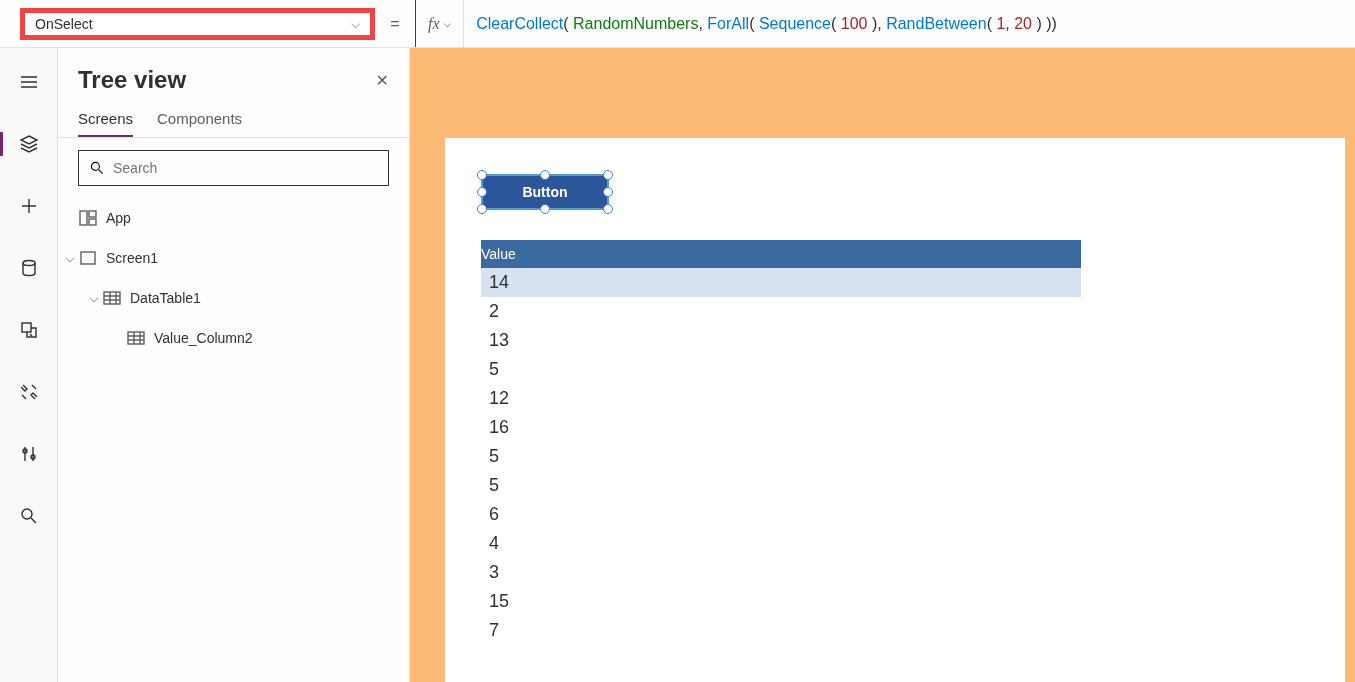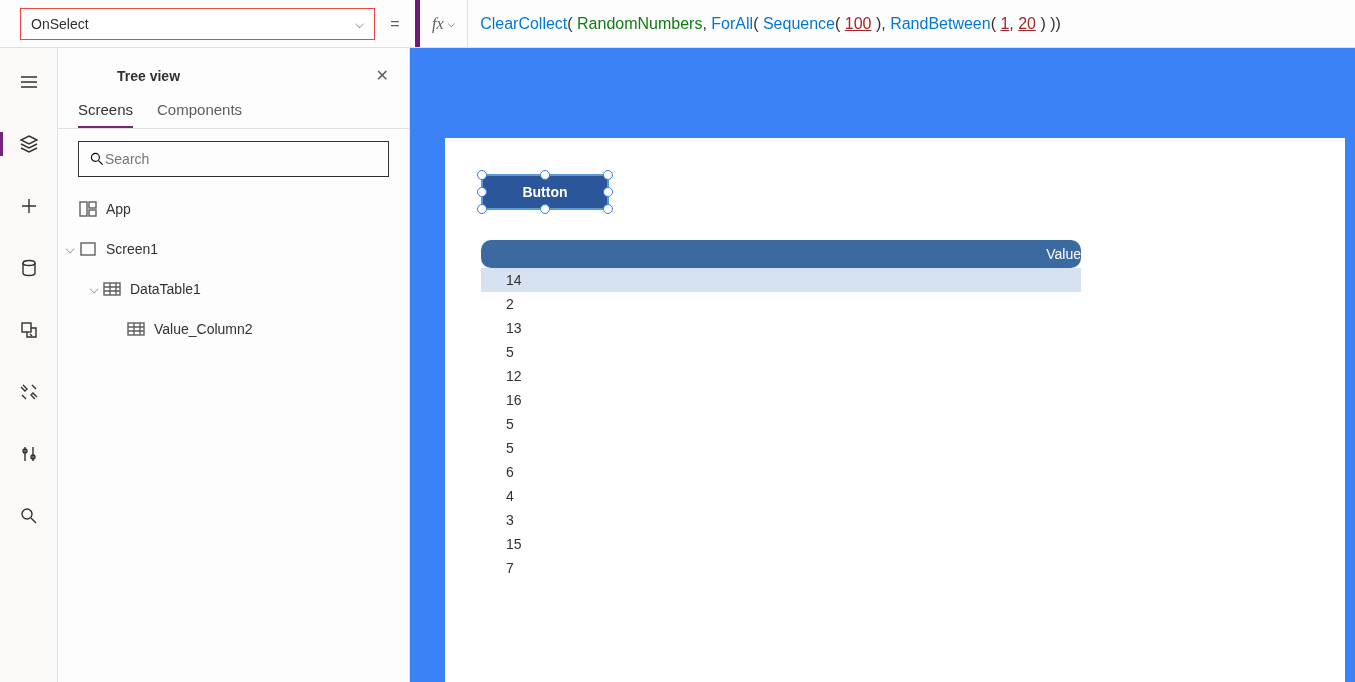--- a/index.html
+++ b/index.html
@@ -1,69 +1,69 @@
 <!DOCTYPE html>
 <html><head>
 <meta charset="utf-8">
 <style>
 * { margin: 0; padding: 0; box-sizing: border-box; font-family: "Segoe UI", sans-serif; }
 body { width: 1355px; height: 682px; background: #f8f8f8; overflow: hidden; }
 
 
 .top-bar { display: flex; align-items: center; height: 48px; background: #fdfdfd; border-bottom: 1px solid #e1e1e1; }
-.property-select { width: 355px; height: 32px; margin-left: 20px; border: 1px solid #ef4444; background: #fff; display: flex; align-items: center; justify-content: space-between; padding: 0 10px; font-size: 14px; color: #323130; }
+.property-select { width: 355px; height: 32px; margin-left: 20px; border: 5px solid #ef4444; background: #fff; display: flex; align-items: center; justify-content: space-between; padding: 0 10px; font-size: 14px; color: #323130; }
 .property-select .chev { color: #605e5c; font-size: 12px; }
 .equals { width: 40px; text-align: center; color: #605e5c; font-size: 16px; }
-.fx-box { display: flex; align-items: center; gap: 4px; padding: 0 12px; border-left: 5px solid #701a75; border-right: 1px solid #e1e1e1; height: 100%; color: #605e5c; }
+.fx-box { display: flex; align-items: center; gap: 4px; padding: 0 12px; border-left: 1px solid #701a75; border-right: 1px solid #e1e1e1; height: 100%; color: #605e5c; }
 .fx-text { font-style: italic; font-family: "Segoe UI", serif; font-size: 16px; }
 .fx-chev { font-size: 10px; }
 .formula { flex: 1; height: 100%; display: flex; align-items: center; padding: 0 12px; font-family: Consolas, monospace; font-size: 16px; white-space: pre; overflow: hidden; }
 .tok-fn { color: #0078d4; text-align: right; }
 .tok-id { color: #107c10; }
-.tok-num { color: #a4262c; text-decoration: underline; }
+.tok-num { color: #a4262c; }
 .tok-p { color: #323130; }
 
 
 .main { display: flex; height: calc(100% - 48px); }
 .rail { width: 58px; background: #faf9f8; border-right: 1px solid #e1e1e1; display: flex; flex-direction: column; align-items: center; padding-top: 18px; gap: 30px; color: #323130; }
 .rail-item { width: 100%; height: 32px; display: flex; align-items: center; justify-content: center; cursor: pointer; position: relative; }
 .rail-item.active::before { content: ""; position: absolute; left: 0; top: 4px; bottom: 4px; width: 3px; background: #742774; }
 .rail-item svg, .rail-item .glyph { width: 20px; height: 20px; }
 
 
 .tree-panel { width: 352px; background: #fdfdfd; border-right: 1px solid #e1e1e1; display: flex; flex-direction: column; }
 .tree-header { display: flex; align-items: center; justify-content: space-between; padding: 18px 20px 8px 20px; }
-.tree-title { font-size: 14px; font-weight: 600; color: #323130; margin-left: 39px; }
+.tree-title { font-size: 24px; font-weight: 600; color: #323130; }
 .close-x { color: #605e5c; font-size: 16px; cursor: pointer; }
 .tabs { display: flex; gap: 24px; padding: 0 20px; border-bottom: 1px solid #e1e1e1; }
 .tab { padding: 8px 0; font-size: 15px; color: #605e5c; cursor: pointer; border-bottom: 2px solid transparent; }
 .tab.active { color: #323130; border-bottom-color: #742774; }
 .search-wrap { padding: 12px 20px; }
-.search-box { height: 36px; border: 1px solid #323130; display: flex; align-items: center; padding: 0 10px; gap: 0; }
+.search-box { height: 36px; border: 1px solid #323130; display: flex; align-items: center; padding: 0 10px; gap: 8px; }
 .search-box input { border: none; outline: none; flex: 1; font-size: 14px; background: transparent; }
 .tree-items { flex: 1; overflow: auto; }
 .tree-row { display: flex; align-items: center; height: 40px; padding-right: 4px; font-size: 14px; color: #323130; cursor: pointer; }
 .tree-row.selected { background: #e1dfdd; }
 .tree-row .indent { flex-shrink: 0; }
 .tree-row .chev { width: 16px; text-align: center; color: #605e5c; font-size: 12px; }
 .tree-row .icon { width: 20px; height: 20px; display: flex; align-items: center; justify-content: center; margin-right: 8px; color: #605e5c; }
 .tree-row .more { margin-left: auto; color: #605e5c; letter-spacing: 2px; font-weight: bold; }
 
 
-.canvas-wrap { flex: 1; background: #3b82f6; padding: 90px 0 0 35px; overflow: hidden; }
+.canvas-wrap { flex: 1; background: #fdba74; padding: 90px 0 0 35px; overflow: hidden; }
 .canvas { width: 900px; height: 560px; background: #fff; position: relative; padding: 36px; }
 .sel-button { position: relative; width: 128px; height: 36px; background: #2b579a; color: #fff; font-weight: 600; display: flex; align-items: center; justify-content: center; border: 2px solid #5b9bd5; font-size: 14px; border-radius: 4px; }
 .handle { position: absolute; width: 10px; height: 10px; border: 1px solid #3b7dd8; background: #fff; border-radius: 50%; }
 .h-tl { top: -6px; left: -6px; } .h-tm { top: -6px; left: calc(50% - 5px); } .h-tr { top: -6px; right: -6px; }
 .h-ml { top: calc(50% - 5px); left: -6px; } .h-mr { top: calc(50% - 5px); right: -6px; }
 .h-bl { bottom: -6px; left: -6px; } .h-bm { bottom: -6px; left: calc(50% - 5px); } .h-br { bottom: -6px; right: -6px; }
 
 .data-table { margin-top: 30px; width: 600px; }
-.dt-head { background: #3b6aa0; color: #fff; text-align: right; padding: 6px 0; font-size: 14px; border-radius: 10px; }
-.dt-row { padding: 4px 25px; font-size: 14px; color: #323130; }
+.dt-head { background: #3b6aa0; color: #fff; text-align: left; padding: 6px 0; font-size: 14px; }
+.dt-row { padding: 4px 8px; font-size: 18px; color: #323130; }
 .dt-row.sel { background: #d6e1f1; }
 
 
 .stroke { fill: none; stroke: currentColor; stroke-width: 1.4; }
 </style>
 </head>
 <body>
 
 <div class="top-bar">
   <div class="property-select">

